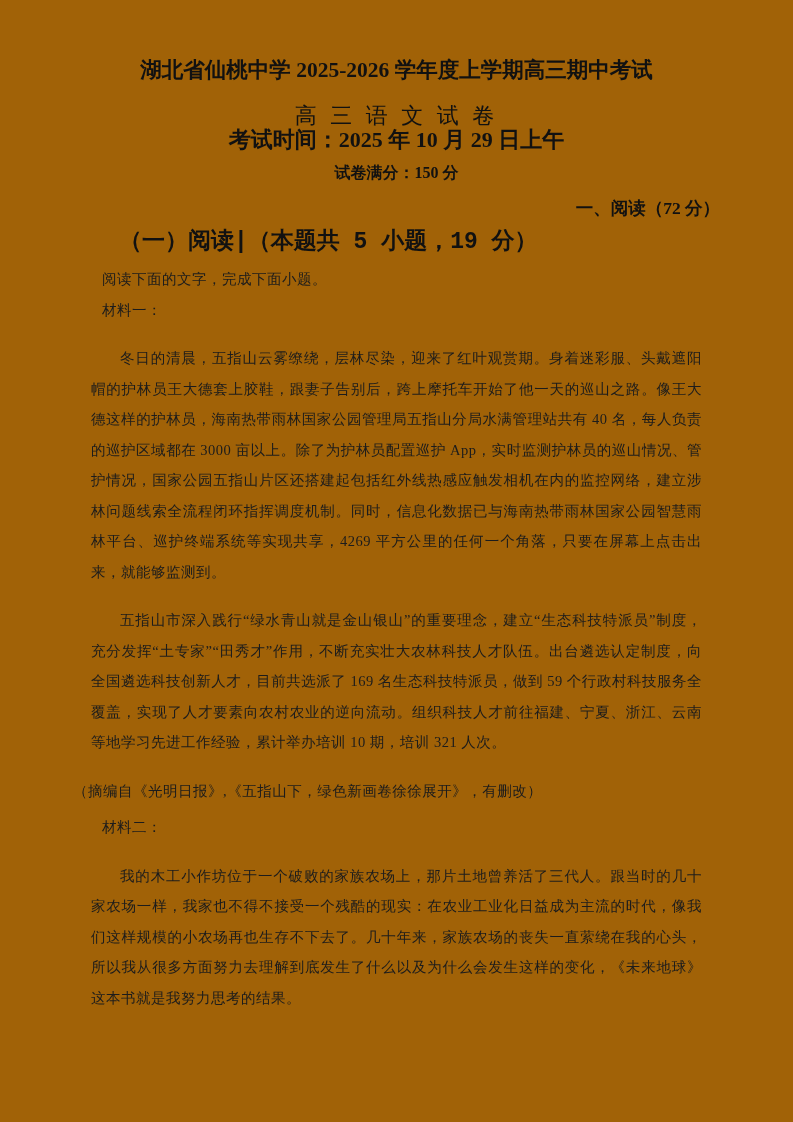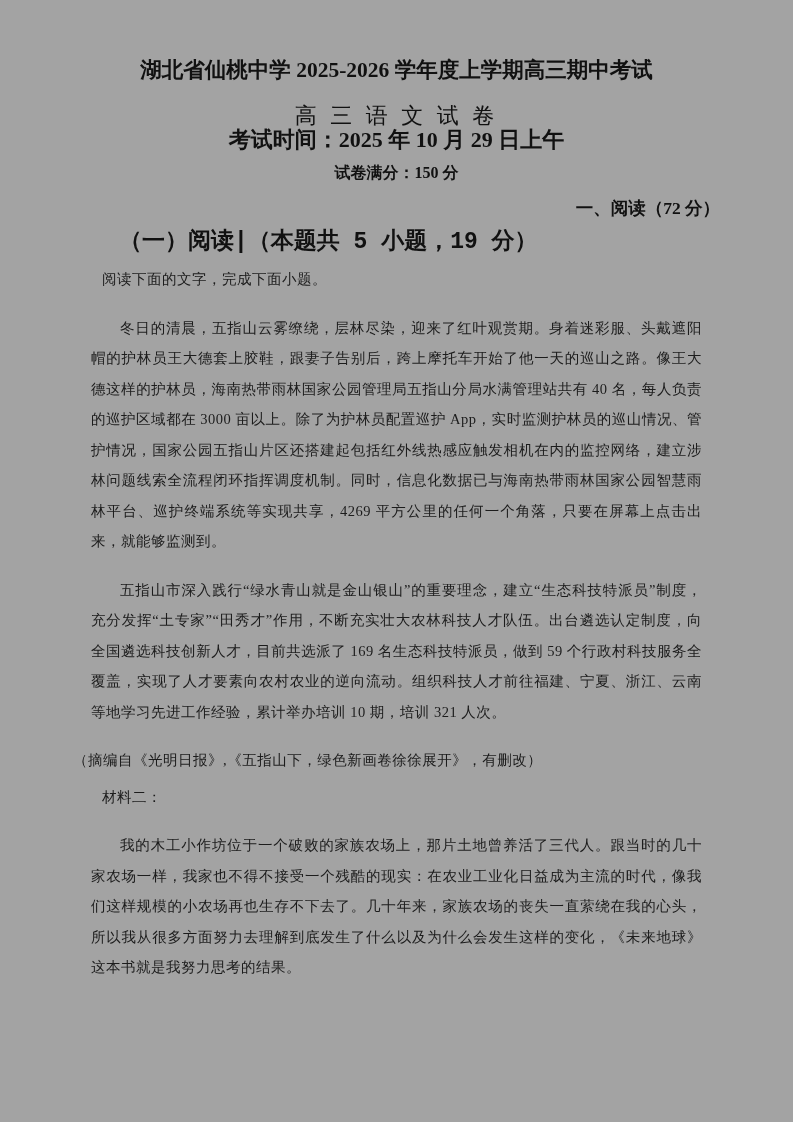--- a/index.html
+++ b/index.html
@@ -5,21 +5,21 @@
   html, body {
     margin: 0;
     padding: 0;
     background: #ffffff;
   }
   .page {
     position: relative;
     width: 793px;
     height: 1122px;
     margin: 0 auto;
-    background: #a3a3a3;
+    background: #a16207;
     color: #1c1c1c;
     font-family: "Liberation Serif", "DejaVu Serif", serif;
     box-sizing: border-box;
     padding: 57px 73px 0 73px;
     overflow: hidden;
   }
   .doc-header { text-align: center; }
   .exam-title {
     font-size: 21.5px;
     font-weight: bold;
@@ -105,20 +105,21 @@
     <div class="exam-time">考试时间：2025 年 10 月 29 日上午</div>
     <div class="exam-marks">试卷满分：150 分</div>
   </div>
 
   <div class="section-heading">一、阅读（72 分）</div>
 
   <div class="subsection-heading">（一）阅读|（本题共 5 小题，19 分）</div>
 
   <div class="body-text instruction">阅读下面的文字，完成下面小题。</div>
 
+  <div class="body-text material-label">材料一：</div>
 
   <p class="body-text para">冬日的清晨，五指山云雾缭绕，层林尽染，迎来了红叶观赏期。身着迷彩服、头戴遮阳帽的护林员王大德套上胶鞋，跟妻子告别后，跨上摩托车开始了他一天的巡山之路。像王大德这样的护林员，海南热带雨林国家公园管理局五指山分局水满管理站共有 40 名，每人负责的巡护区域都在 3000 亩以上。除了为护林员配置巡护 App，实时监测护林员的巡山情况、管护情况，国家公园五指山片区还搭建起包括红外线热感应触发相机在内的监控网络，建立涉林问题线索全流程闭环指挥调度机制。同时，信息化数据已与海南热带雨林国家公园智慧雨林平台、巡护终端系统等实现共享，4269 平方公里的任何一个角落，只要在屏幕上点击出来，就能够监测到。</p>
 
   <p class="body-text para">五指山市深入践行“绿水青山就是金山银山”的重要理念，建立“生态科技特派员”制度，充分发挥“土专家”“田秀才”作用，不断充实壮大农林科技人才队伍。出台遴选认定制度，向全国遴选科技创新人才，目前共选派了 169 名生态科技特派员，做到 59 个行政村科技服务全覆盖，实现了人才要素向农村农业的逆向流动。组织科技人才前往福建、宁夏、浙江、云南等地学习先进工作经验，累计举办培训 10 期，培训 321 人次。</p>
 
   <p class="body-text attribution">（摘编自《光明日报》,《五指山下，绿色新画卷徐徐展开》，有删改）</p>
 
   <div class="body-text material-label material2-gap">材料二：</div>
 
   <p class="body-text para">我的木工小作坊位于一个破败的家族农场上，那片土地曾养活了三代人。跟当时的几十家农场一样，我家也不得不接受一个残酷的现实：在农业工业化日益成为主流的时代，像我们这样规模的小农场再也生存不下去了。几十年来，家族农场的丧失一直萦绕在我的心头，所以我从很多方面努力去理解到底发生了什么以及为什么会发生这样的变化，《未来地球》这本书就是我努力思考的结果。</p>

